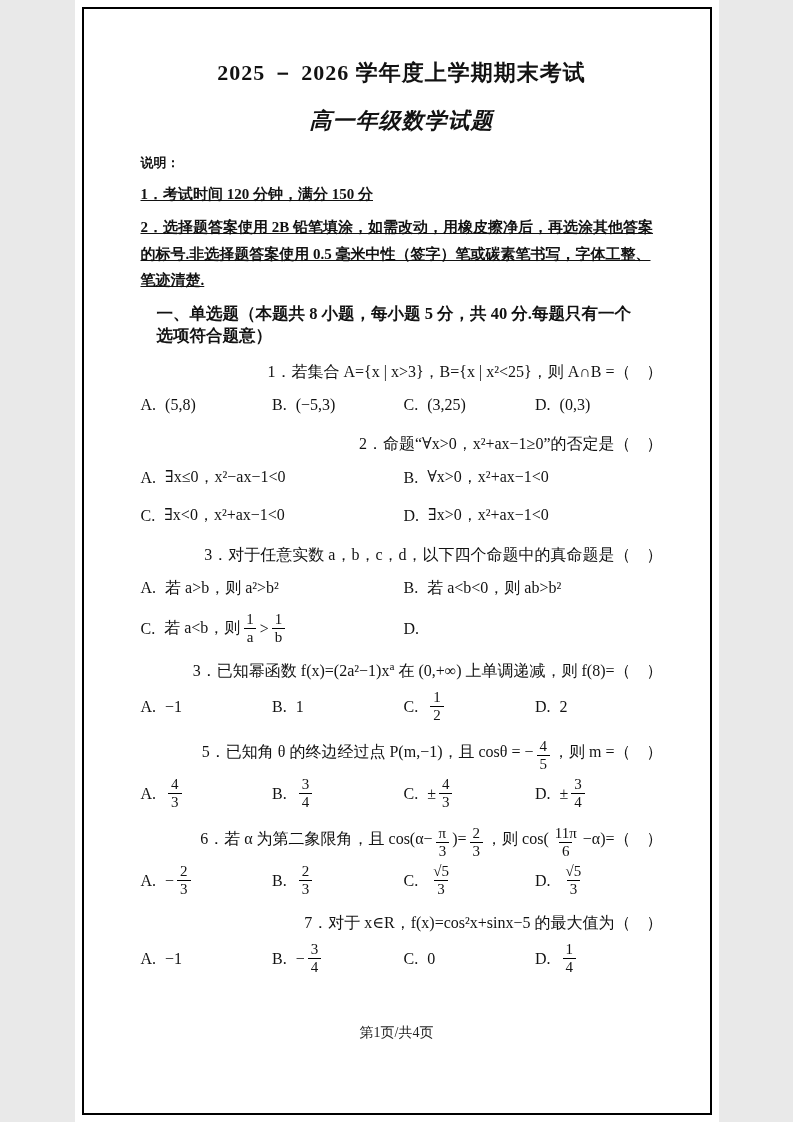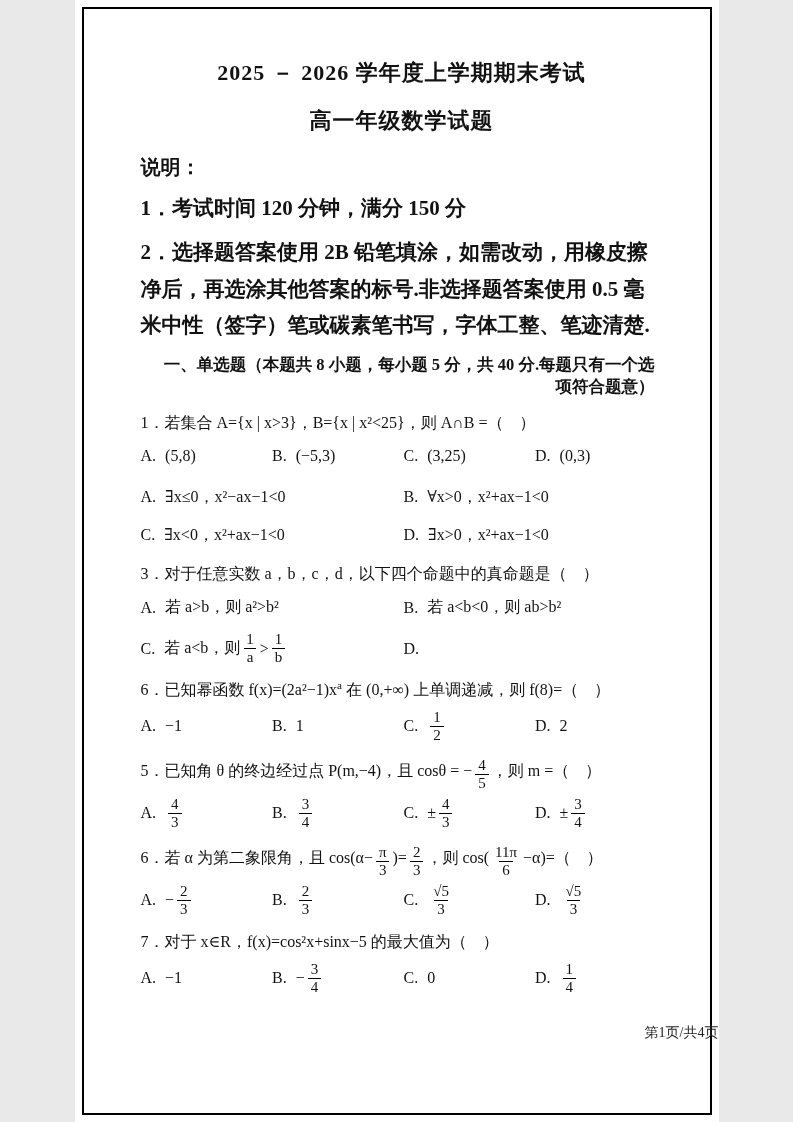--- a/index.html
+++ b/index.html
@@ -22,41 +22,42 @@
     position:absolute;
     left:66px;right:56px;top:58px;
   }
   .title{
     font-size:22px;
     font-weight:bold;
     text-align:center;
     letter-spacing:1px;
     margin-bottom:18px;
   }
-  .title2{}
+  .title2{font-style:italic;}
   .note-heading{
     font-weight:bold;
-    font-size:20px;
+    font-size:13px;
     margin-bottom:9px;
   }
   .note{
     font-weight:bold;
-    font-size:21px;
+    font-size:15px;
     line-height:1.75;
     margin-bottom:7px;
+    text-decoration:underline;
   }
   .section-heading{
     font-weight:bold;
     font-size:16.5px;
-    margin:10px 8px 12px;
-    text-align:right;
+    margin:10px 16px 12px;
   }
   .question{
     font-size:16px;
     margin-bottom:11px;
+    text-align:right;
   }
   .stem{
     line-height:1.65;
     margin-bottom:5px;
   }
   .options{display:grid;column-gap:4px;}
   .cols4{grid-template-columns:1fr 1fr 1fr 1fr;}
   .cols2{grid-template-columns:1fr 1fr;row-gap:8px;}
   .option{
     display:flex;
@@ -74,21 +75,21 @@
     margin:0 3px;
     font-size:15px;
   }
   .fr .n{padding:0 3px;}
   .fr .d{border-top:1px solid #000;padding:0 3px;}
   .stem .fr{transform:translateY(2px);}
   sup{font-size:0.7em;line-height:0;}
   .footer{
     position:absolute;
     bottom:80px;left:0;right:0;
-    text-align:right;
+    text-align:center;
     font-size:14px;
     color:#222;
   }
 </style>
 </head>
 <body>
 
 <div class="page">
   <div class="page-border"></div>
   <div class="content">
@@ -124,20 +125,21 @@
             </div>
             <div class="option">
               <span class="olabel">D.</span>
               <span class="obody">
                 <span>(0,3)</span>
               </span>
             </div>
           </div>
         </div>
         <div class="question">
+          <div class="stem"><span>2．命题“∀x&gt;0，x²+ax−1≥0”的否定是（　）</span></div>
           <div class="options cols2">
             <div class="option">
               <span class="olabel">A.</span>
               <span class="obody">
                 <span>∃x≤0，x²−ax−1&lt;0</span>
               </span>
             </div>
             <div class="option">
               <span class="olabel">B.</span>
               <span class="obody">
@@ -187,21 +189,21 @@
                   <span class="d">b</span>
                 </span>
               </span>
             </div>
             <div class="option">
               <span class="olabel">D.</span>
             </div>
           </div>
         </div>
         <div class="question">
-          <div class="stem"><span>6．已知幂函数 f(x)=(2a²−1)x</span><sup>a</sup><span> 在 (0,+∞) 上单调递减，则 f(8)=（　）</span></div>
+          <div class="stem"><span>3．已知幂函数 f(x)=(2a²−1)x</span><sup>a</sup><span> 在 (0,+∞) 上单调递减，则 f(8)=（　）</span></div>
           <div class="options cols4">
             <div class="option">
               <span class="olabel">A.</span>
               <span class="obody">
                 <span>−1</span>
               </span>
             </div>
             <div class="option">
               <span class="olabel">B.</span>
               <span class="obody">
@@ -219,21 +221,21 @@
             </div>
             <div class="option">
               <span class="olabel">D.</span>
               <span class="obody">
                 <span>2</span>
               </span>
             </div>
           </div>
         </div>
         <div class="question">
-          <div class="stem"><span>5．已知角 θ 的终边经过点 P(m,−4)，且 cosθ = −</span><span class="fr">
+          <div class="stem"><span>5．已知角 θ 的终边经过点 P(m,−1)，且 cosθ = −</span><span class="fr">
               <span class="n">4</span>
               <span class="d">5</span>
             </span><span>，则 m =（　）</span></div>
           <div class="options cols4">
             <div class="option">
               <span class="olabel">A.</span>
               <span class="obody">
                 <span class="fr">
                   <span class="n">4</span>
                   <span class="d">3</span>

